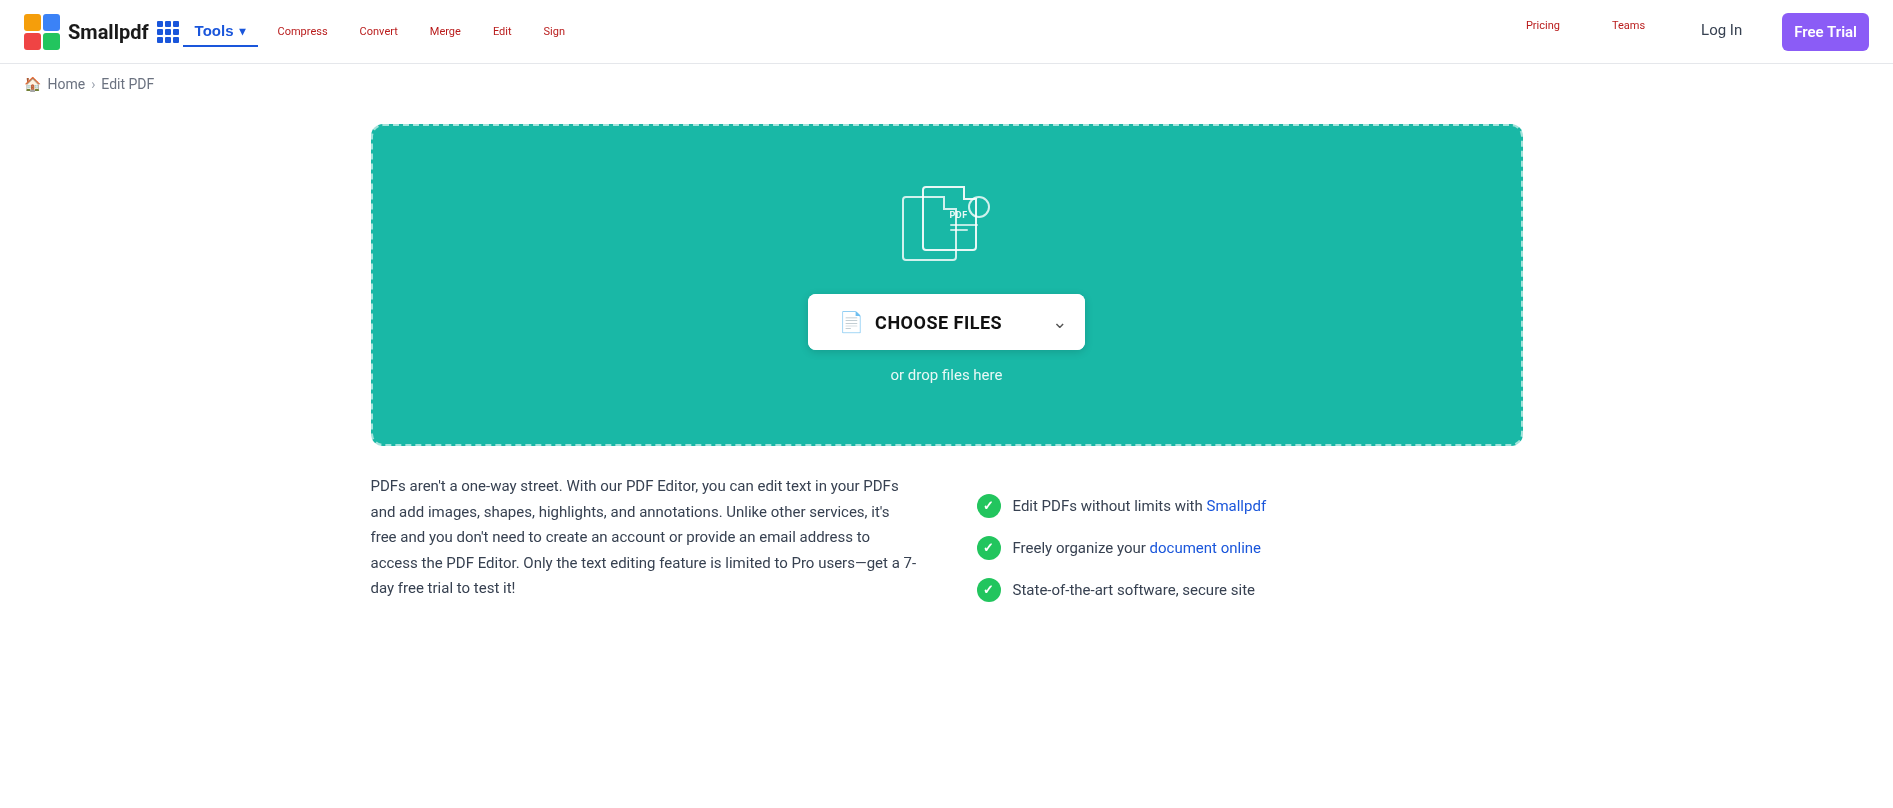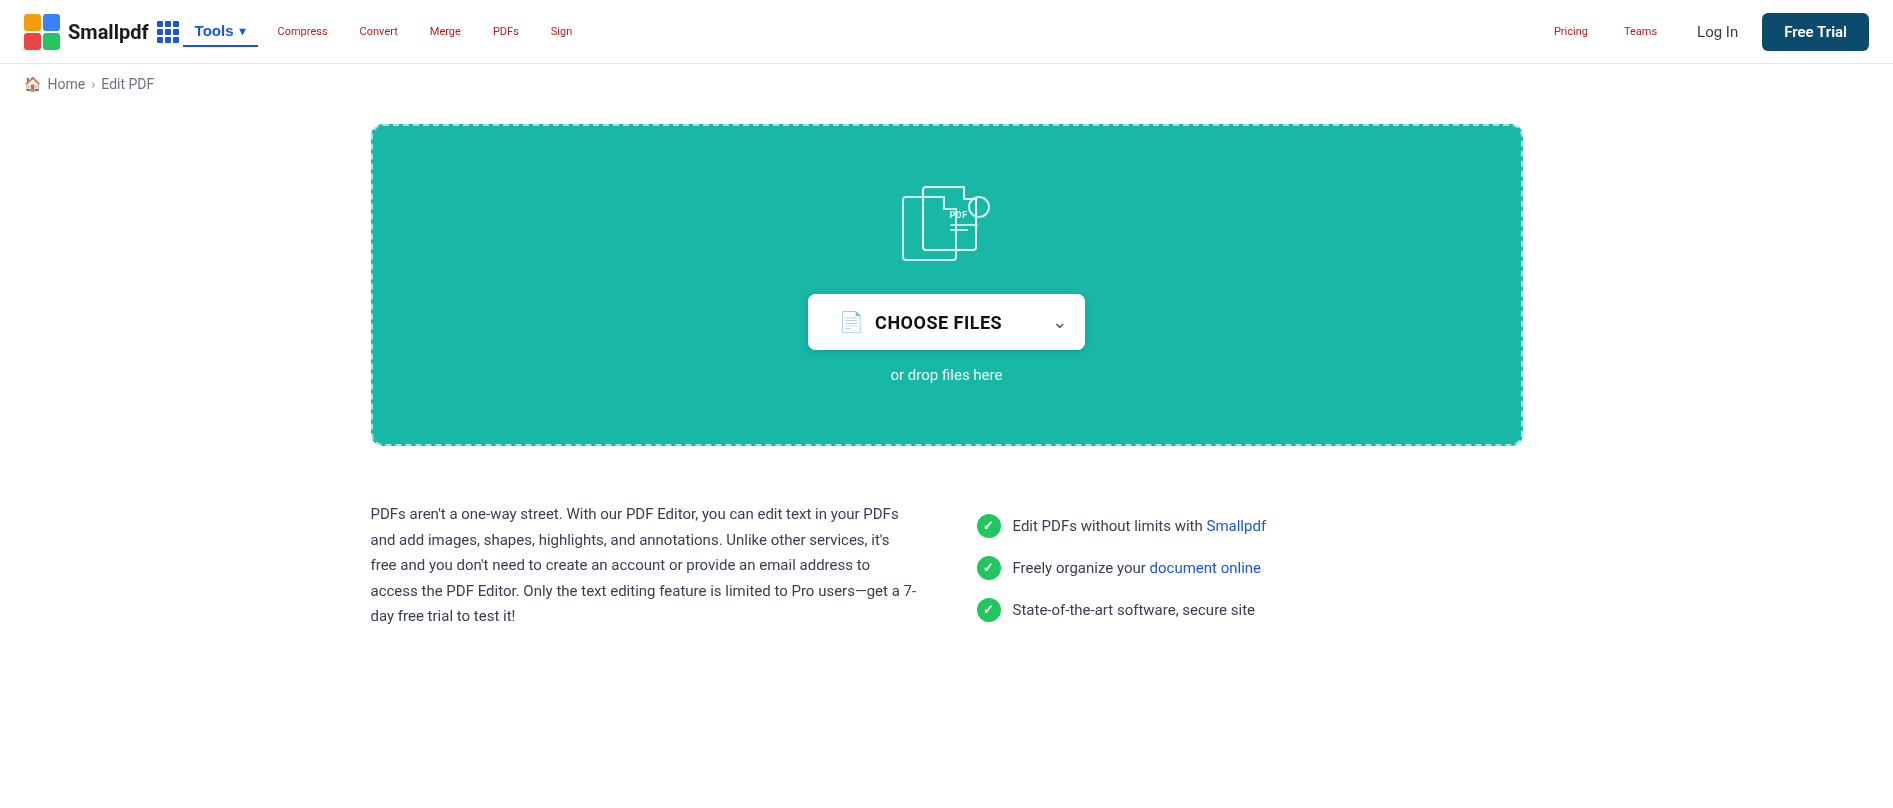--- a/index.html
+++ b/index.html
@@ -66,38 +66,38 @@
       color: #b91c1c;
       cursor: pointer;
       text-decoration: none;
       background: none;
       border: none;
       font-family: inherit;
     }
     .nav-right {
       margin-left: auto;
       display: flex;
-      align-items: center;
-      gap: 4px;
+      align-items: flex-start;
+      gap: 20px;
     }
     .login-btn {
       padding: 8px 20px;
       font-size: 15px;
       color: #374151;
       cursor: pointer;
       background: none;
       border: none;
       font-family: inherit;
     }
     .free-trial-btn {
-      padding: 10px 22px;
+      padding: 10px 12px;
       font-size: 15px;
       font-weight: 600;
       color: #fff;
-      background: #0c4a6e;
+      background: #8b5cf6;
       border: none;
       border-radius: 6px;
       cursor: pointer;
       font-family: inherit;
     }
     .chevron-down {
       font-size: 12px;
       margin-left: 2px;
     }
 
@@ -130,21 +130,21 @@
     
     .upload-area {
       background: #19b8a6;
       border-radius: 12px;
       padding: 60px 40px;
       display: flex;
       flex-direction: column;
       align-items: center;
       justify-content: flex-start;
       border: 2px dashed rgba(255,255,255,0.6);
-      margin-bottom: 56px;
+      margin-bottom: 28px;
       min-height: 300px;
       cursor: pointer;
     }
 
     
     .pdf-illustration {
       margin-bottom: 28px;
       position: relative;
       width: 90px;
       height: 80px;
@@ -268,21 +268,21 @@
     .drop-text {
       margin-top: 16px;
       color: rgba(255,255,255,0.9);
       font-size: 15px;
     }
 
     
     .bottom-section {
       display: flex;
       gap: 60px;
-      align-items: center;
+      align-items: flex-end;
     }
     .description {
       flex: 1;
       font-size: 15px;
       line-height: 1.7;
       color: #374151;
     }
     .features-list {
       flex: 1;
       display: flex;
@@ -342,21 +342,21 @@
   </div>
 
   <button class="nav-tools-btn">
     <span>Tools</span>
     <span class="chevron-down">▾</span>
   </button>
 
   <button class="nav-link">Compress</button>
   <button class="nav-link">Convert</button>
   <button class="nav-link">Merge</button>
-  <button class="nav-link">PDFs</button>
+  <button class="nav-link">Edit</button>
   <button class="nav-link">Sign</button>
 
   <div class="nav-right">
     <button class="nav-link">Pricing</button>
     <button class="nav-link">Teams</button>
     <button class="login-btn">Log In</button>
     <button class="free-trial-btn">Free Trial</button>
   </div>
 </header>
 

